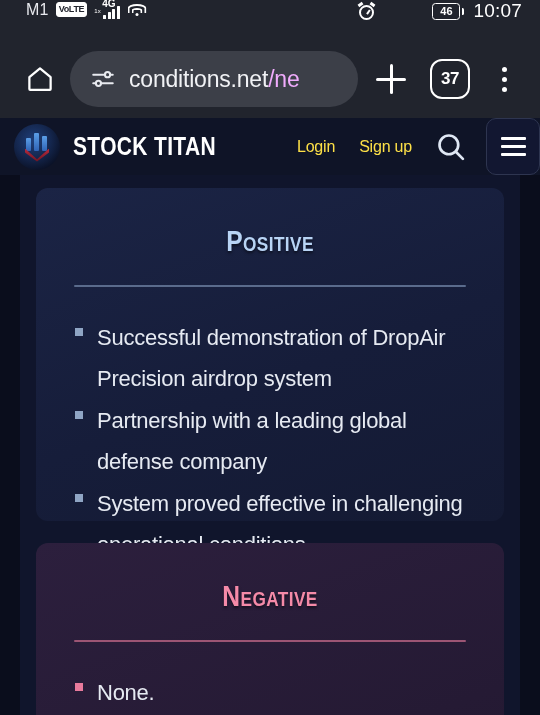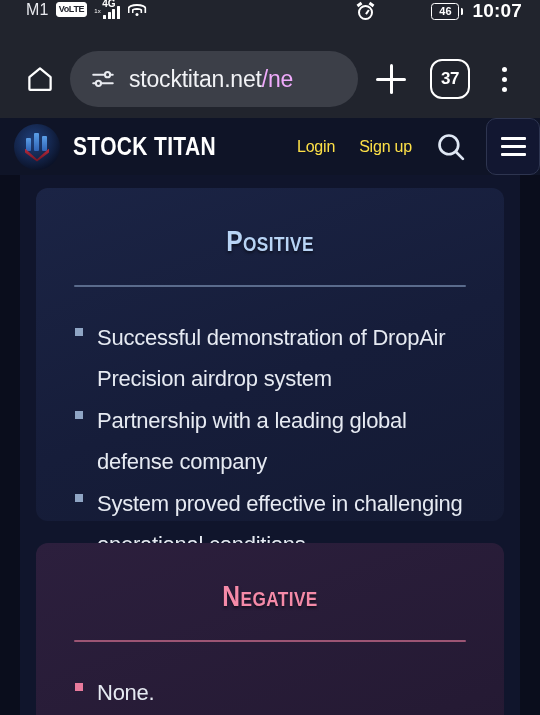--- a/index.html
+++ b/index.html
@@ -60,21 +60,21 @@
   .alarm .ear{ position:absolute; width:5px; height:3px; background:#fff; top:0; transform:rotate(-35deg);}
   .alarm .ear.l{ left:0;} .alarm .ear.r{ right:0; transform:rotate(35deg);}
   .batt{ display:flex; align-items:center; }
   .batt-body{
     border:1.8px solid #fff; border-radius:3.5px;
     min-width:28px; height:17px; display:flex; align-items:center;
     justify-content:center; font-size:11px; font-weight:bold;
     color:#fff; padding:0 2px;margin-left:48px;
   }
   .batt-tip{ width:2.5px; height:7px; background:#fff; border-radius:0 1.5px 1.5px 0; margin-left:1.5px;}
-  .sb-time{ font-size:19px; color:#fff; letter-spacing:.2px;font-weight:bold; }
+  .sb-time{ font-size:19px; color:#fff; letter-spacing:.2px; }
 
   
   .toolbar{
     height:78px; width:100%;
     background:#21242d;
     display:flex; align-items:center;
     padding:0 14px 0 18px; gap:8px;
   }
   .home-btn{ width:44px; height:44px; display:flex; align-items:center; justify-content:center; flex:0 0 auto;}
   .omnibox{
@@ -244,21 +244,21 @@
 
   <div class="omnibox">
     <svg class="tune-icon" viewBox="0 0 24 24" fill="none" stroke="#e8eaef" stroke-width="1.9" stroke-linecap="round">
       <line x1="3" y1="8" x2="14" y2="8"></line>
       <line x1="18.5" y1="8" x2="21" y2="8"></line>
       <circle cx="16.2" cy="8" r="2.4"></circle>
       <line x1="10" y1="16" x2="21" y2="16"></line>
       <line x1="3" y1="16" x2="5.5" y2="16"></line>
       <circle cx="7.8" cy="16" r="2.4"></circle>
     </svg>
-    <span class="url-text"><span>stocktitan.net</span><span class="dim">/ne</span></span>
+    <span class="url-text"><span>conditions.net</span><span class="dim">/ne</span></span>
   </div>
 
   <div class="plus-btn">
     <span class="plus-inner">
       <span class="v"></span>
         <span class="h"></span>
     </span>
   </div>
 
   <div class="tabs-btn">

